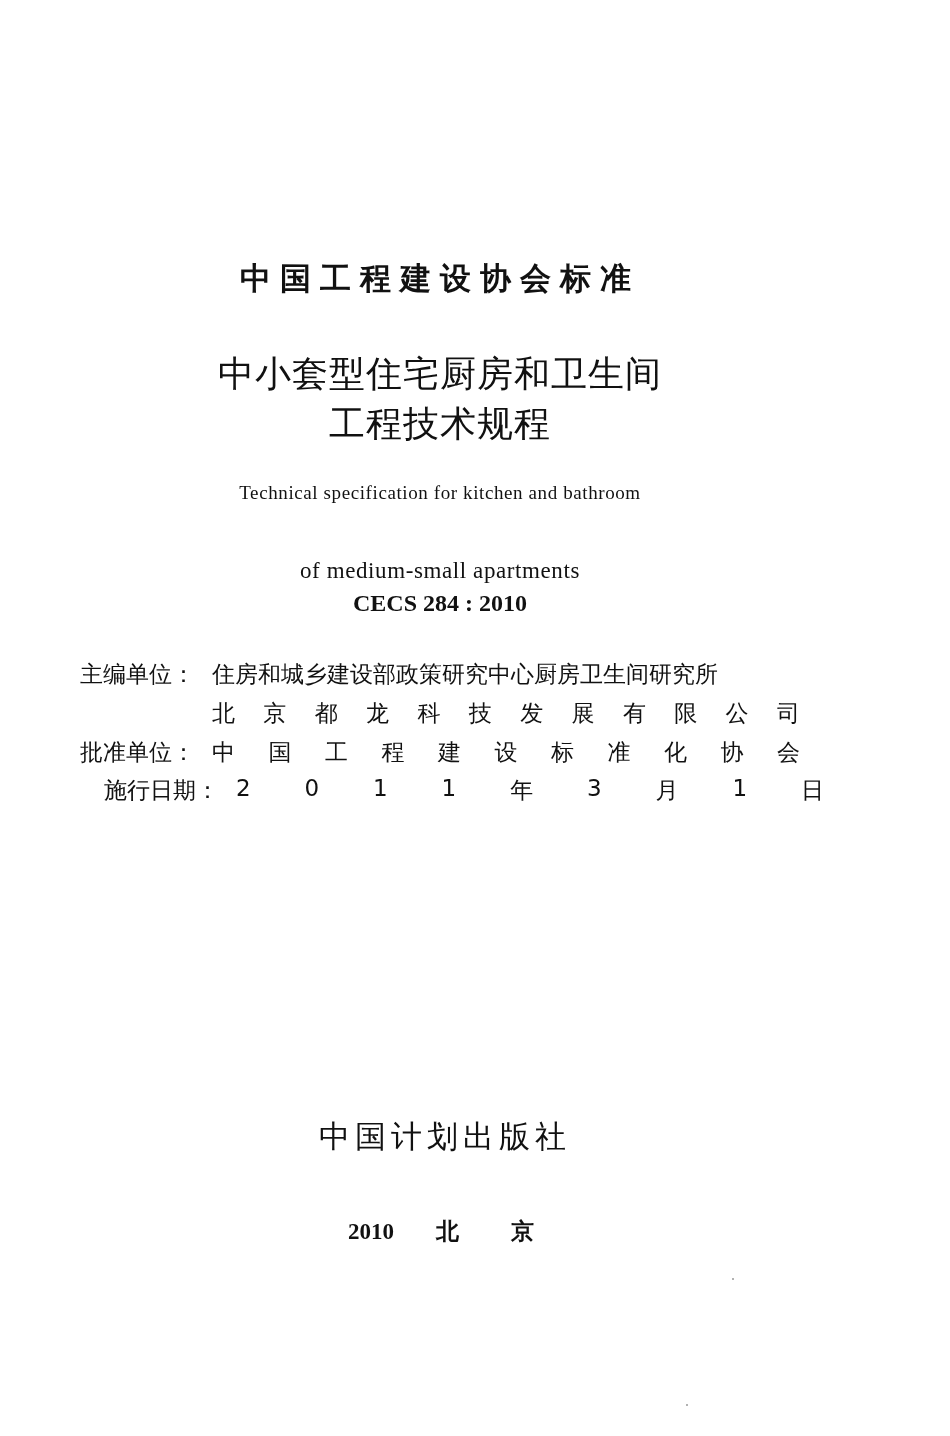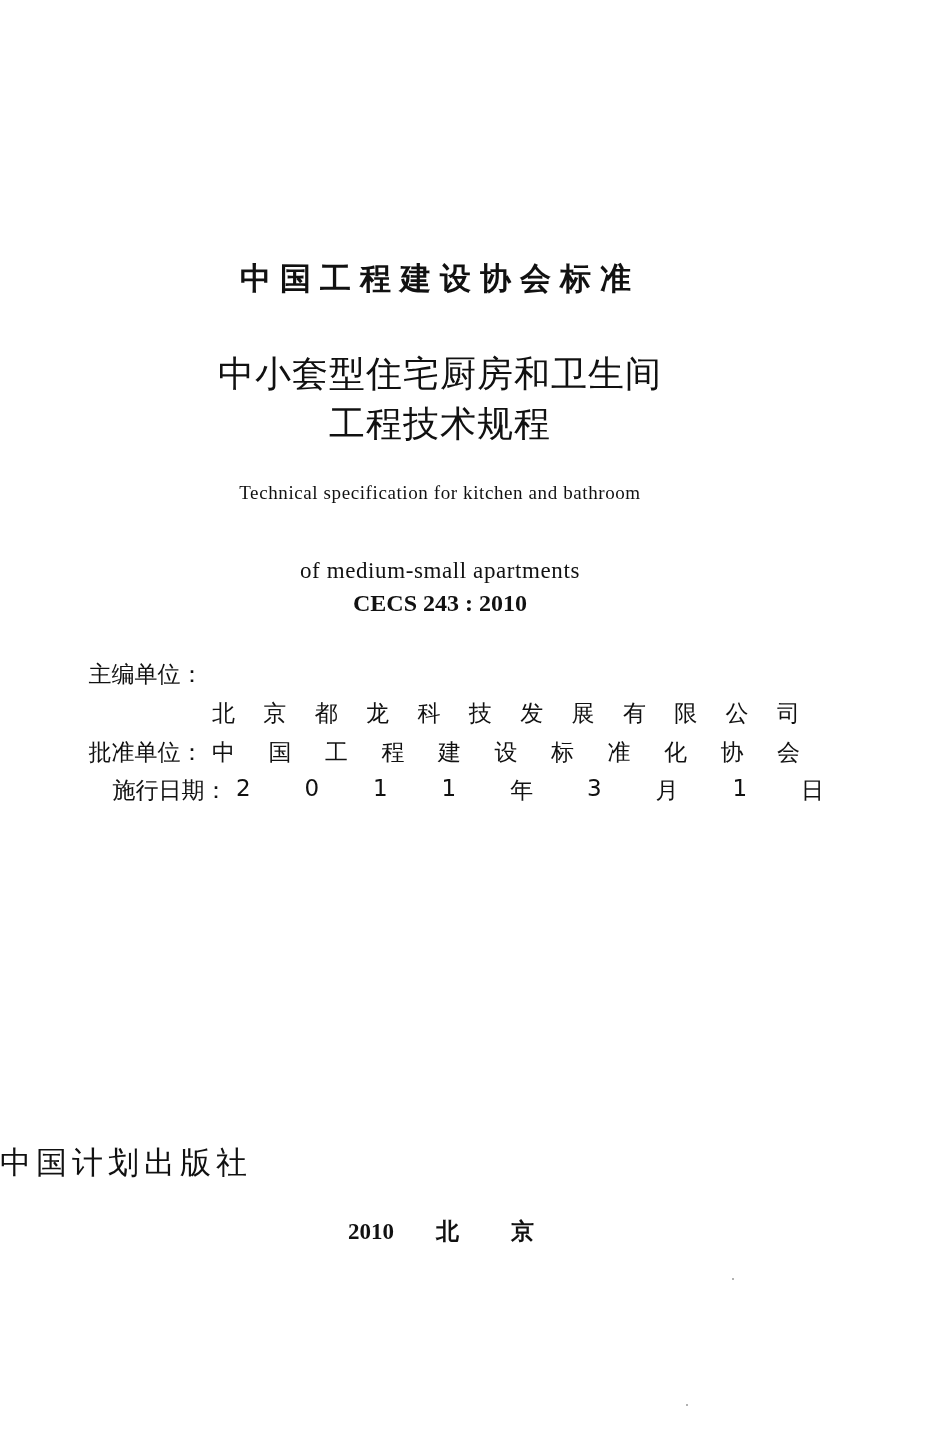--- a/index.html
+++ b/index.html
@@ -32,25 +32,25 @@
     }
     .code {
       left: 0; width: 880px; top: 590px; text-align: center;
       font-family: "Liberation Serif", serif; font-weight: bold; font-size: 24px;
     }
     .info-row {
       left: 80px; width: 720px; height: 34px;
       font-family: "DejaVu Sans", sans-serif; font-size: 23px;
       display: flex; align-items: center;
     }
-    .info-label { width: 132px; flex: none; white-space: nowrap; letter-spacing: 0px; text-align: center; }
+    .info-label { width: 132px; flex: none; white-space: nowrap; letter-spacing: 0px; }
     .info-value { flex: 1; white-space: nowrap; }
     .spread { display: flex; justify-content: space-between; }
     .publisher {
-      left: 0; width: 890px; top: 1142px; 
+      left: 0; width: 890px; top: 1116px; text-align: center;
       font-family: "DejaVu Sans", sans-serif; font-size: 31px; letter-spacing: 5px;
     }
     .pubyear {
       left: 348px; top: 1216px; font-size: 23px; font-weight: bold;
       display: flex; gap: 0; align-items: center;
     }
     .pubyear .yr { font-family: "Liberation Serif", serif; width: 80px; }
     .pubyear .city { font-family: "DejaVu Sans", sans-serif; letter-spacing: 52px; margin-left: 8px; }
     .speck { width: 2px; height: 2px; background: #999; border-radius: 1px; }
   </style>
@@ -58,24 +58,25 @@
 <body>
 
 <div class="abs series">中国工程建设协会标准</div>
 
 <div class="abs title1">中小套型住宅厨房和卫生间</div>
 <div class="abs title2">工程技术规程</div>
 
 <div class="abs en1">Technical specification for kitchen and bathroom</div>
 <div class="abs en2">of medium-small apartments</div>
 
-<div class="abs code">CECS 243 : 2010</div>
+<div class="abs code">CECS 284 : 2010</div>
 
 <div class="abs info-row" style="top:657px;">
   <span class="info-label">主编单位：</span>
+  <span class="info-value">住房和城乡建设部政策研究中心厨房卫生间研究所</span>
 </div>
 <div class="abs info-row" style="top:696px;">
   <span class="info-label"></span>
   <span class="info-value spread">
       <span>北</span>
       <span>京</span>
       <span>都</span>
       <span>龙</span>
       <span>科</span>
       <span>技</span>

